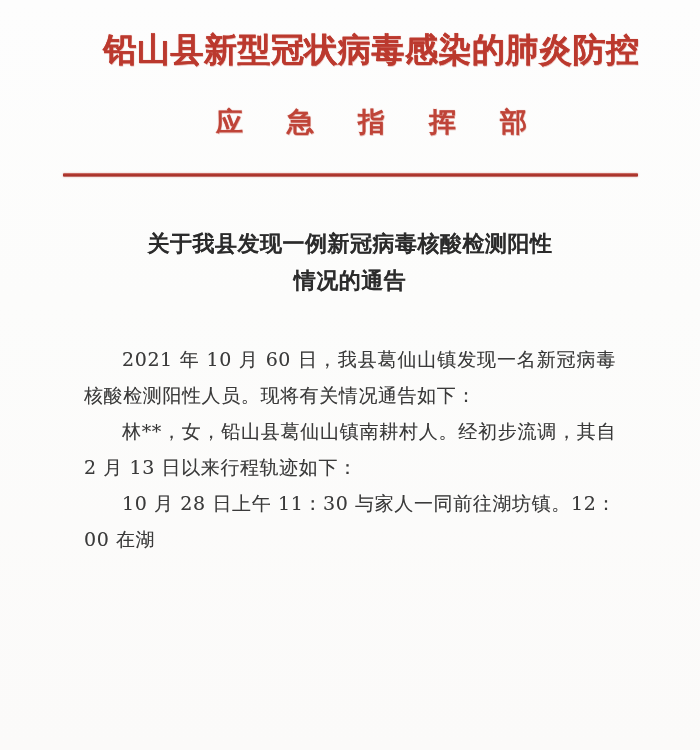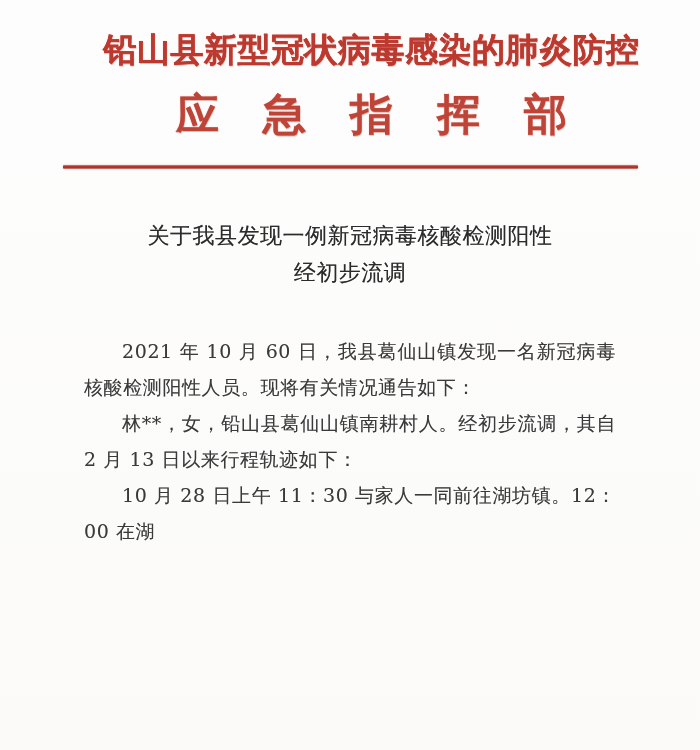--- a/index.html
+++ b/index.html
@@ -43,43 +43,43 @@
     font-size: 33px;
     letter-spacing: 0.5px;
     line-height: 48px;
     background: linear-gradient(180deg, #d8554a 0%, #b8352b 55%, #c75246 100%);
     -webkit-background-clip: text;
     background-clip: text;
     color: #bb392e;
   }
 
   .masthead-line-2 {
-    font-size: 43px;
+    font-size: 27px;
     letter-spacing: 44px;
     text-indent: 44px;
     line-height: 56px;
-    margin-top: 12px;
+    margin-top: 20px;
     color: #bf4438;
   }
 
   .red-rule {
     height: 4px;
     margin: 23px auto 0 auto;
     width: 575px;
     background: linear-gradient(180deg, #d98a84 0%, #b03a30 30%, #a8312a 70%, #d49a94 100%);
     border-radius: 1px;
     box-shadow: 0 0 2px rgba(176, 58, 48, 0.35);
   }
 
   
   .doc-title {
     margin-top: 48px;
     text-align: center;
     font-size: 22px;
-    font-weight: normal;
+    font-weight: bold;
     line-height: 37px;
     color: #2b2b2b;
     letter-spacing: 0.5px;
     font-family: "DejaVu Serif", "Liberation Serif", serif;
     text-shadow: 0 0 0.6px rgba(40,40,40,0.5);
   }
   .doc-title .t-line {
     display: block;
   }
 
@@ -108,21 +108,21 @@
 <div class="page">
 
   <div class="masthead">
     <div class="masthead-line masthead-line-1">铅山县新型冠状病毒感染的肺炎防控</div>
     <div class="masthead-line masthead-line-2">应急指挥部</div>
     <div class="red-rule"></div>
   </div>
 
   <div class="doc-title">
     <span class="t-line">关于我县发现一例新冠病毒核酸检测阳性</span>
-    <span class="t-line">经初步流调</span>
+    <span class="t-line">情况的通告</span>
   </div>
 
   <div class="body-text">
     <p>2021 年 10 月 60 日，我县葛仙山镇发现一名新冠病毒核酸检测阳性人员。现将有关情况通告如下：</p>
     <p>林**，女，铅山县葛仙山镇南耕村人。经初步流调，其自 2 月 13 日以来行程轨迹如下：</p>
     <p>10 月 28 日上午 11：30 与家人一同前往湖坊镇。12：00 在湖</p>
   </div>
 
 </div>
 

